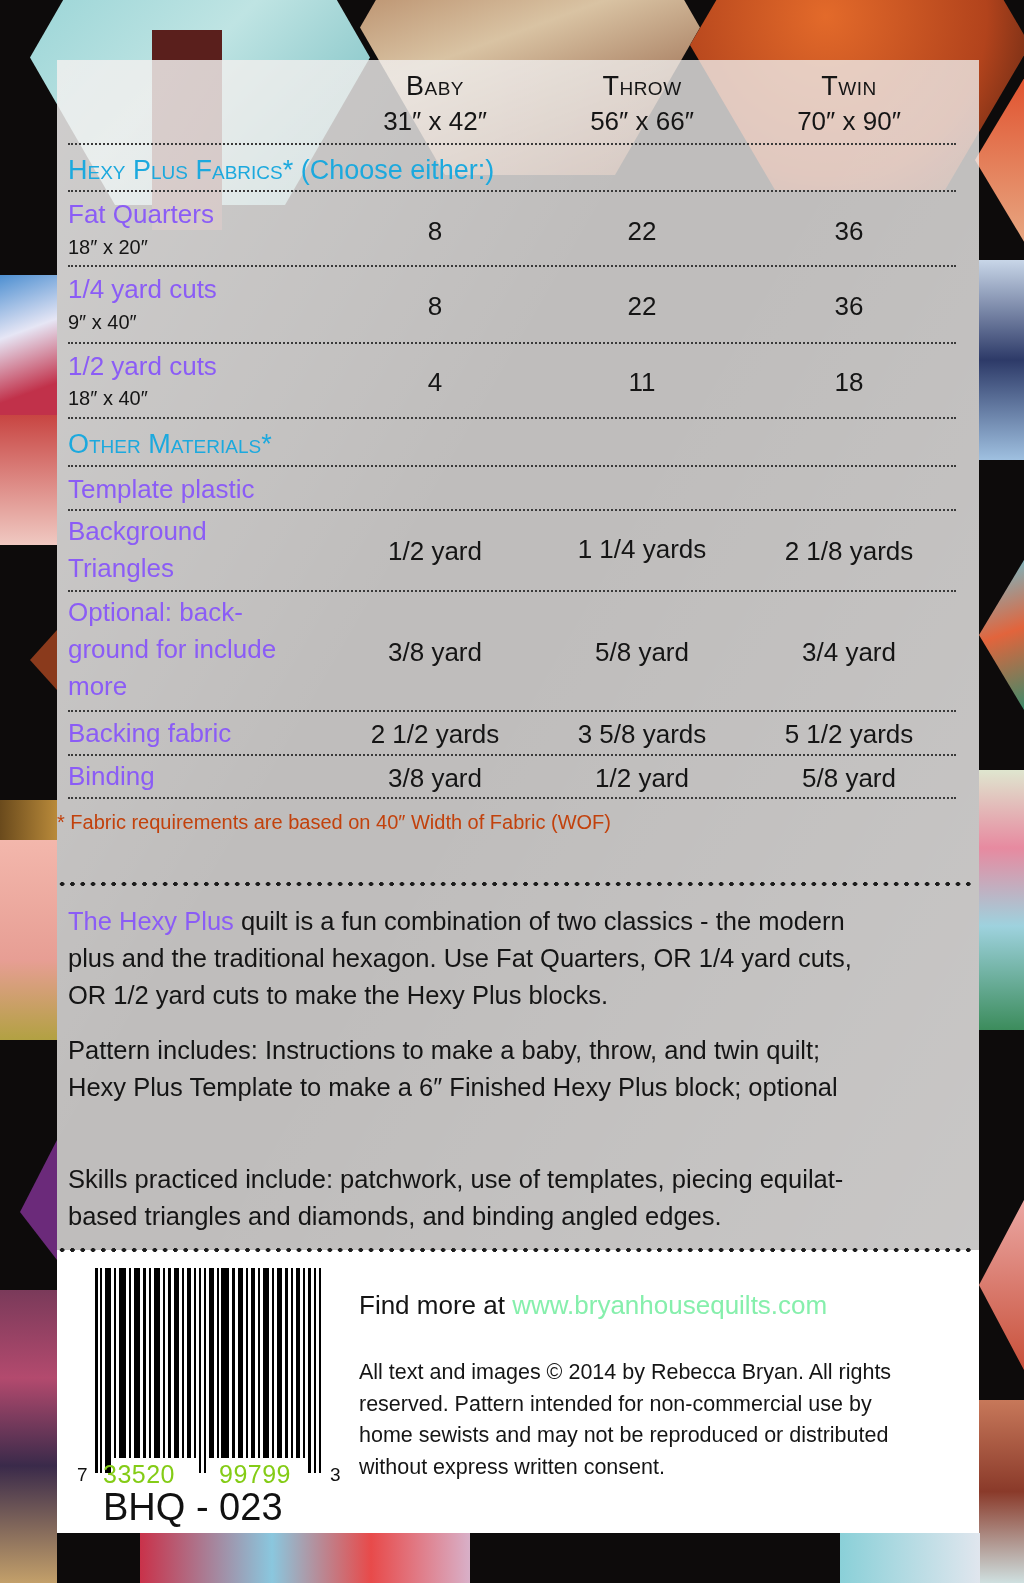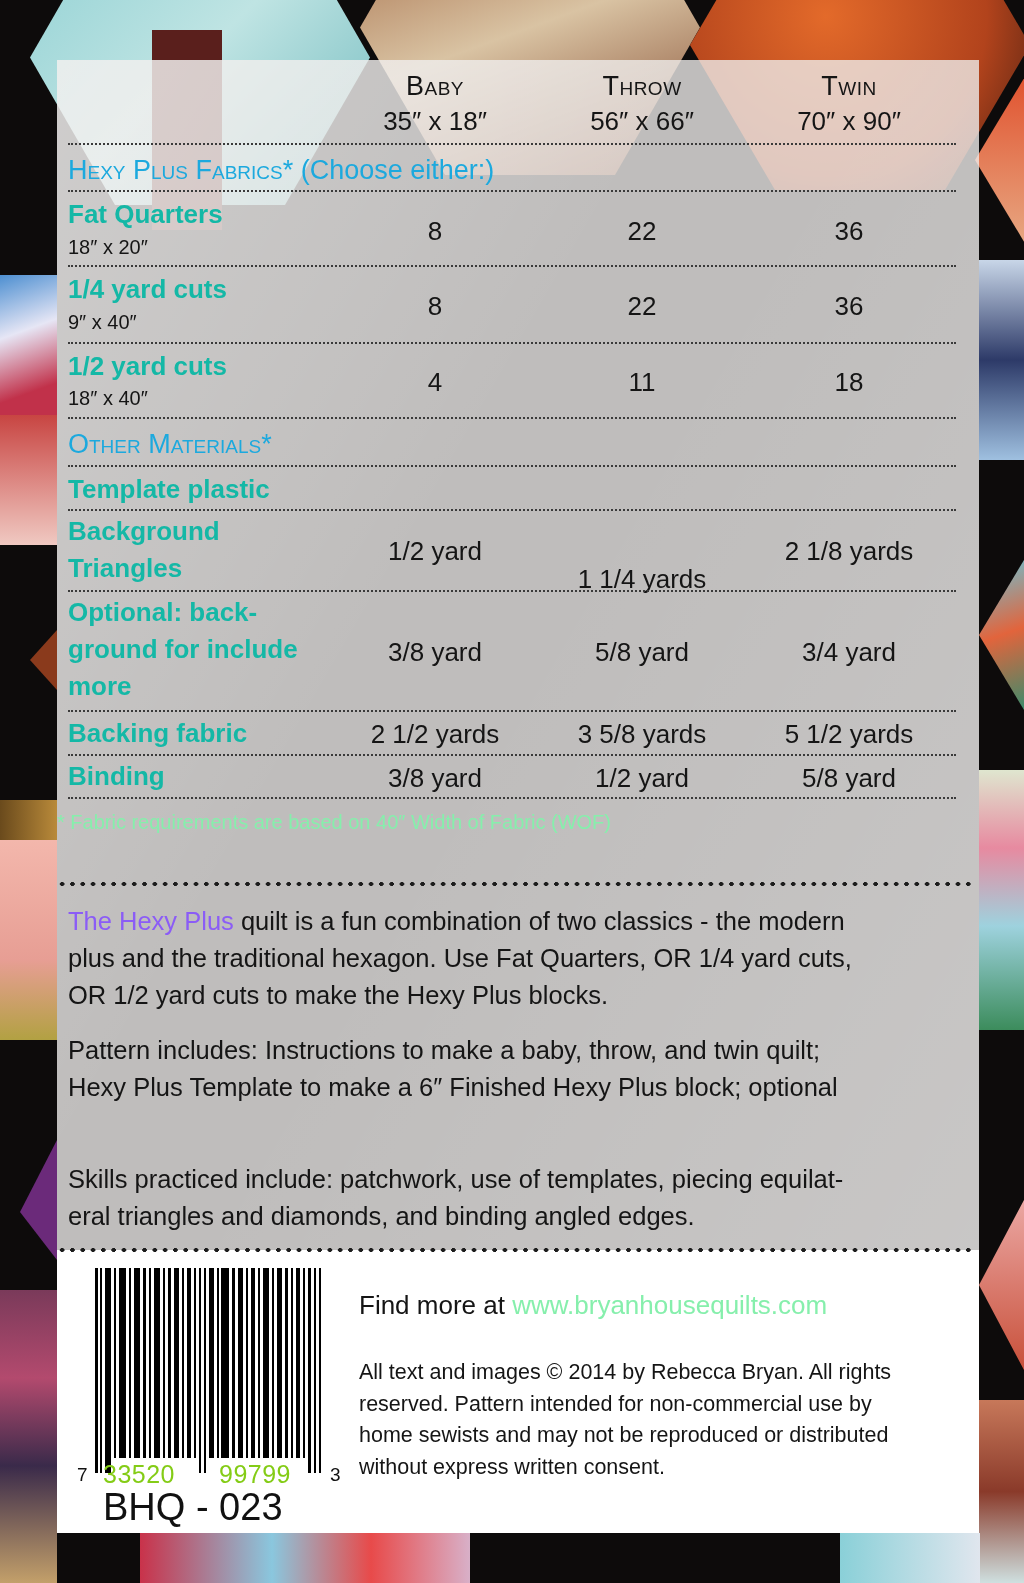--- a/index.html
+++ b/index.html
@@ -58,28 +58,28 @@
     background-repeat: repeat-x;
   }
 
   .section-title {
     position: absolute; left: 11px;
     font-size: 27px; color: #1ca9de; font-variant: small-caps;
     line-height: 1;
   }
   .section-title .plain { font-variant: normal; }
 
-  .row-label { position: absolute; left: 11px; font-size: 26px; line-height: 37px; color: #14b8a6; font-weight: bold; }
+  .row-label { position: absolute; left: 11px; font-size: 26px; line-height: 37px; color: #8b5cf6; }
   .row-sub { position: absolute; left: 11px; font-size: 20px; color: #151515; line-height: 1; }
   .cell {
     position: absolute; width: 200px; text-align: center;
     font-size: 26px; color: #151515; line-height: 1;
   }
 
-  .footnote { position: absolute; left: 0px; font-size: 20px; color: #86efac; }
+  .footnote { position: absolute; left: 0px; font-size: 20px; color: #c2410c; }
 
   .para {
     position: absolute; left: 11px; width: 900px;
     font-size: 25.5px; line-height: 37px; color: #151515;
   }
   .para .accent { color: #8b5cf6; }
 
   
   .barcode { position: absolute; left: 38px; top: 1208px; width: 240px; height: 205px; }
   .barcode .bars { position: absolute; left: 0; top: 0; width: 240px; height: 205px; }
@@ -124,21 +124,21 @@
 </div>
 
 <div class="panel">
   <div class="panel-upper">
       <div class="wash"></div>
     </div>
   <div class="panel-lower"></div>
 
   <div class="col-head" style="left:278px; top:13px;">
     <div class="name">Baby</div>
-    <div class="dims">35″ x 18″</div>
+    <div class="dims">31″ x 42″</div>
   </div>
   <div class="col-head" style="left:485px; top:13px;">
     <div class="name">Throw</div>
     <div class="dims">56″ x 66″</div>
   </div>
   <div class="col-head" style="left:692px; top:13px;">
     <div class="name">Twin</div>
     <div class="dims">70″ x 90″</div>
   </div>
 
@@ -175,21 +175,21 @@
     <span>Other Materials*</span>
   </div>
   <div class="rule" style="top:405px;"></div>
 
   <div class="row-label" style="top:411px;">Template plastic</div>
   <div class="rule" style="top:449px;"></div>
 
   <div class="row-label" style="top:453px;">Background</div>
   <div class="row-label" style="top:490px;">Triangles</div>
   <div class="cell" style="left:278px; top:478px;">1/2 yard</div>
-  <div class="cell" style="left:485px; top:506px;">1 1/4 yards</div>
+  <div class="cell" style="left:485px; top:476px;">1 1/4 yards</div>
   <div class="cell" style="left:692px; top:478px;">2 1/8 yards</div>
   <div class="rule" style="top:530px;"></div>
 
   <div class="row-label" style="top:534px;">Optional:  back-</div>
   <div class="row-label" style="top:571px;">ground for include</div>
   <div class="row-label" style="top:608px;">more</div>
   <div class="cell" style="left:278px; top:579px;">3/8 yard</div>
   <div class="cell" style="left:485px; top:579px;">5/8 yard</div>
   <div class="cell" style="left:692px; top:579px;">3/4 yard</div>
   <div class="rule" style="top:650px;"></div>
@@ -216,21 +216,21 @@
     <div>OR 1/2 yard cuts to make the Hexy Plus blocks.</div>
   </div>
 
   <div class="para" style="top:972px;">
     <div>Pattern includes: Instructions to make a baby, throw, and twin quilt;</div>
     <div>Hexy Plus Template to make a 6″ Finished Hexy Plus block; optional</div>
   </div>
 
   <div class="para" style="top:1101px;">
     <div>Skills practiced include: patchwork, use of templates, piecing equilat-</div>
-    <div>eral triangles and diamonds, and binding angled edges.</div>
+    <div>based triangles and diamonds, and binding angled edges.</div>
   </div>
 
   <div class="rule-big" style="top:1187px;"></div>
 
   <div class="barcode">
     <svg class="bars" viewBox="0 0 240 205" preserveAspectRatio="none">
       <g fill="#000">
         <rect x="0" y="0" width="3" height="205"></rect>
           <rect x="5" y="0" width="2" height="205"></rect>
         <rect x="10" y="0" width="6" height="205"></rect>

